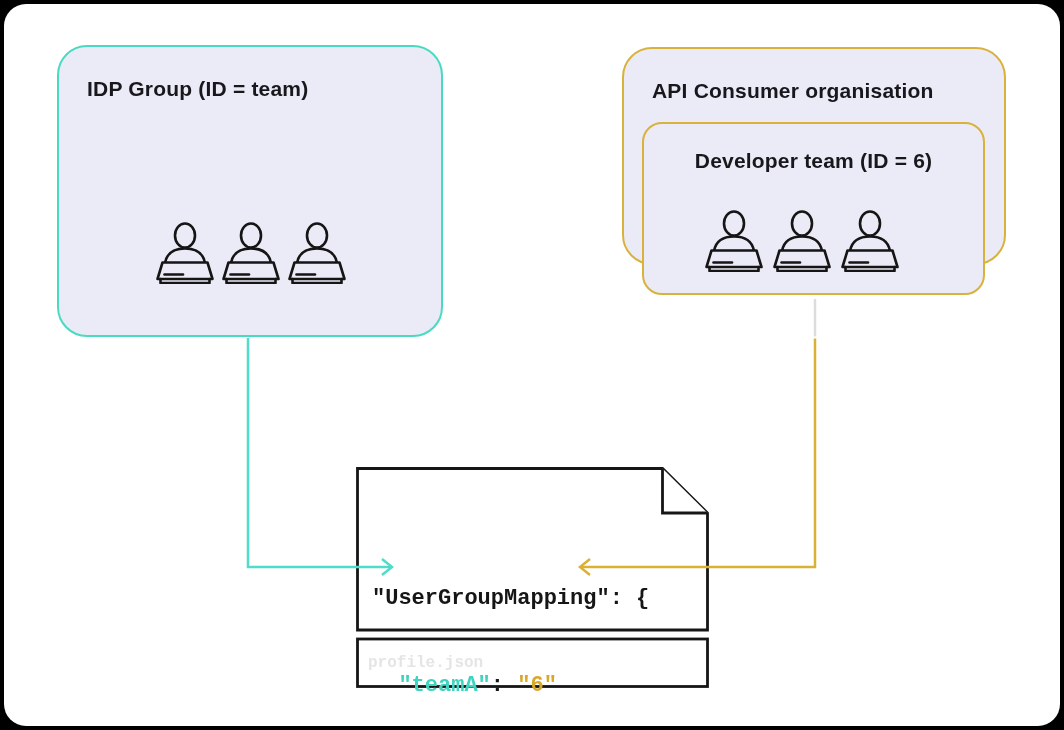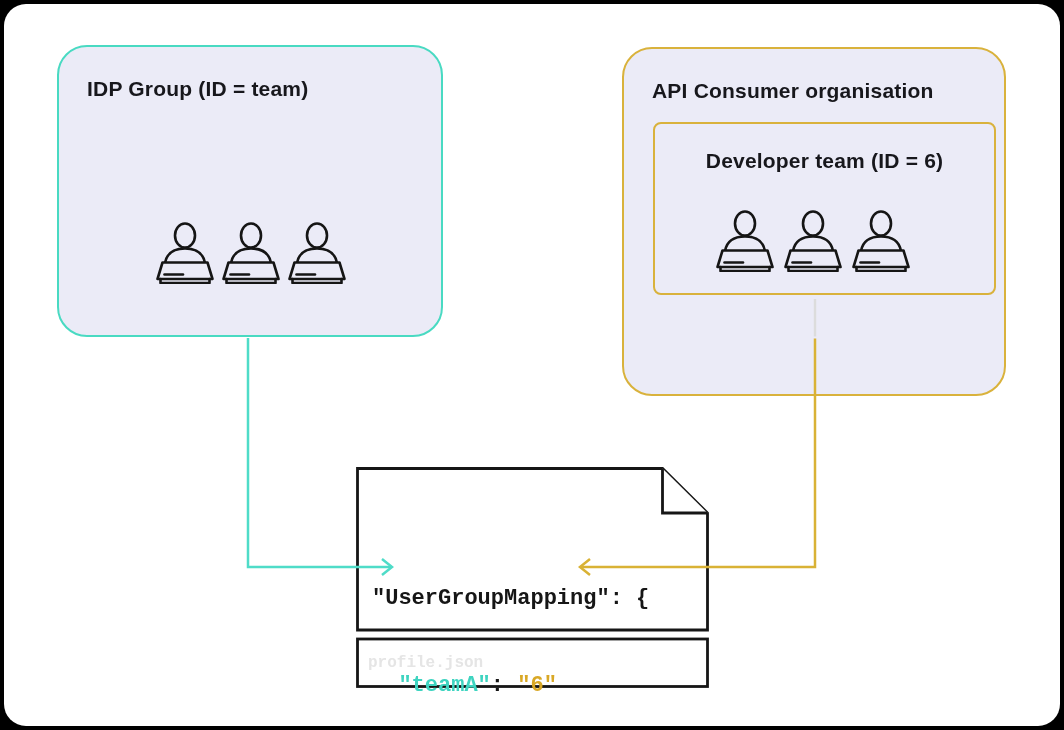--- a/index.html
+++ b/index.html
@@ -26,33 +26,32 @@
     box-sizing: border-box;
   }
   .teal-box {
     left: 57px; top: 45px;
     width: 386px; height: 292px;
     border: 2.5px solid #49DAC2;
     border-radius: 30px;
   }
   .gold-box {
     left: 622px; top: 47px;
-    width: 384px; height: 349px;
+    width: 384px; height: 218px;
     border: 2.5px solid #D9B23C;
     border-radius: 30px;
   }
   .inner-box {
     position: absolute;
     left: 18px; top: 73px;
     width: 339px; height: 169px;
     border: 2.5px solid #D9B23C;
-    border-radius: 8px;
+    border-radius: 20px;
     background: #EBEBF7;
     box-sizing: content-box;
-    margin-left: 11px;
   }
   .box-title {
     margin: 30px 0 0 28px;
     font-size: 21px;
     font-weight: 600;
     letter-spacing: 0.2px;
     color: #17171c;
     white-space: nowrap;
   }
   .inner-title {

